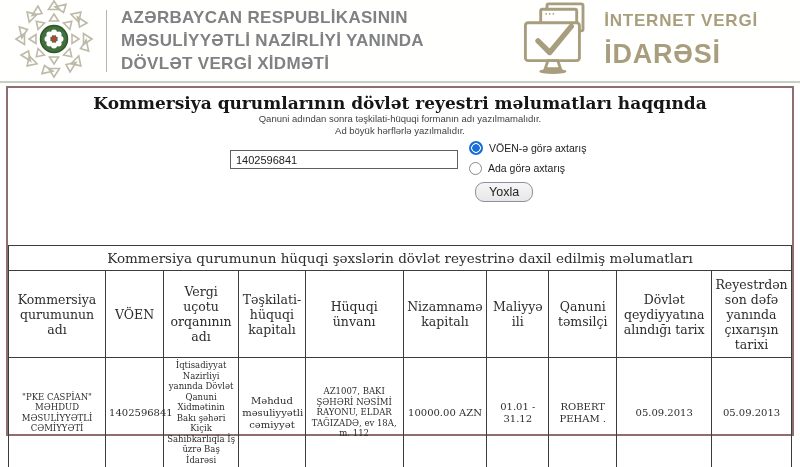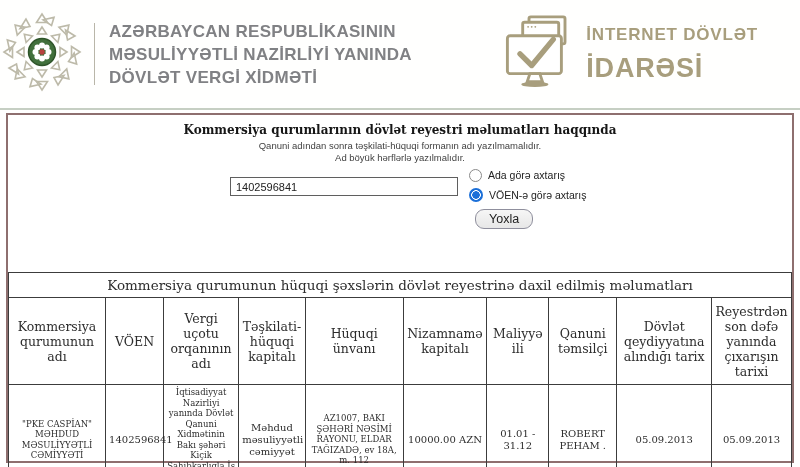--- a/index.html
+++ b/index.html
@@ -1,32 +1,32 @@
 <!DOCTYPE html>
 <html><head>
 <meta charset="utf-8">
 <style>
   * { margin:0; padding:0; box-sizing:border-box; }
   html,body { width:800px; height:467px; background:#fff; font-family:"Liberation Sans",sans-serif; }
 
   
-  .header { height:110px; display:flex; align-items:center; padding:0 24px 0 0;
+  .header { height:83px; display:flex; align-items:center; padding:0 24px 0 12px;
             border-bottom:2px solid #c6cfc3; background:#fffffe; }
   .emblem { flex:0 0 auto; }
   .hdr-divider { width:1px; height:62px; background:#b9b6a9; margin:0 14px 0 10px; }
   .agency { color:#808184; font-size:17px; line-height:23px; font-weight:600; letter-spacing:.3px; }
   .hdr-right { margin-left:auto; display:flex; align-items:center; gap:12px; padding-right:18px; }
   .portal-text { color:#a89e7d; }
   .portal-l1 { font-size:17px; letter-spacing:.8px; font-weight:600; }
   .portal-l2 { font-size:27px; letter-spacing:.8px; font-weight:600; margin-top:8px; }
 
   
   .main-box { margin:3px 6px 0 6px; border:2px solid #8e6f6f; height:350px; background:#fff; }
   .page-title { text-align:center; font-family:"DejaVu Serif",serif; font-weight:bold;
-                font-size:12px; color:#161616; margin-top:5px; line-height:20px; }
+                font-size:17px; color:#161616; margin-top:5px; line-height:20px; }
   .note { text-align:center; font-size:9.5px; color:#3f3f3f; line-height:11.5px; }
 
   
   .form-area { position:relative; height:74px; }
   .search-input { position:absolute; left:222px; top:14px; width:228px; height:19px;
                   border:1px solid #5f5f5f; font-size:11px; padding:1px 5px; color:#222; background:#fff; }
   .choice-col { position:absolute; left:461px; top:2px; }
   .choice-row { display:flex; align-items:center; gap:6px; height:20px; font-size:10.5px; color:#222; cursor:pointer; }
   .radio-circle { width:13px; height:13px; border-radius:50%; border:1.5px solid #8a8a8a; background:#fff; flex:0 0 auto; }
   .radio-circle.checked { border:none; width:14px; height:14px;
@@ -92,41 +92,41 @@
         <circle cx="29" cy="16" r="1" fill="#a89e7d" stroke="none"></circle>
         <circle cx="33" cy="16" r="1" fill="#a89e7d" stroke="none"></circle>
         <circle cx="37" cy="16" r="1" fill="#a89e7d" stroke="none"></circle>
         <rect x="6" y="26" width="60" height="42" rx="3" fill="#fff"></rect>
         <path d="M20,46 L33,59 L57,30" stroke-width="6" stroke-linecap="round" stroke-linejoin="round"></path>
         <path d="M31,68 L28,77 L45,77 L42,68 Z" fill="#fff"></path>
         <ellipse cx="36.5" cy="80" rx="15" ry="3" fill="#a89e7d" stroke="none"></ellipse>
       </svg>
     </span>
     <div class="portal-text">
-      <div class="portal-l1">İNTERNET DÖVLƏT</div>
+      <div class="portal-l1">İNTERNET VERGİ</div>
       <div class="portal-l2">İDARƏSİ</div>
     </div>
   </div>
 </div>
 
 <div class="main-box">
   <div class="page-title">Kommersiya qurumlarının dövlət reyestri məlumatları haqqında</div>
   <div class="note">Qanuni adından sonra təşkilati-hüquqi formanın adı yazılmamalıdır.</div>
   <div class="note">Ad böyük hərflərlə yazılmalıdır.</div>
 
   <div class="form-area">
     <input class="search-input" type="text" value="1402596841" style="">
     <div class="choice-col">
       <div class="choice-row">
+        <span class="radio-circle checked"></span>
+        <span>VÖEN-ə görə axtarış</span>
+      </div>
+      <div class="choice-row">
         <span class="radio-circle"></span>
         <span>Ada görə axtarış</span>
-      </div>
-      <div class="choice-row">
-        <span class="radio-circle checked"></span>
-        <span>VÖEN-ə görə axtarış</span>
       </div>
       <button class="submit-btn">Yoxla</button>
     </div>
   </div>
 
   <table class="reg">
     <colgroup>
       <col style="width:12.4%">
         <col style="width:7.4%">
         <col style="width:9.6%">

